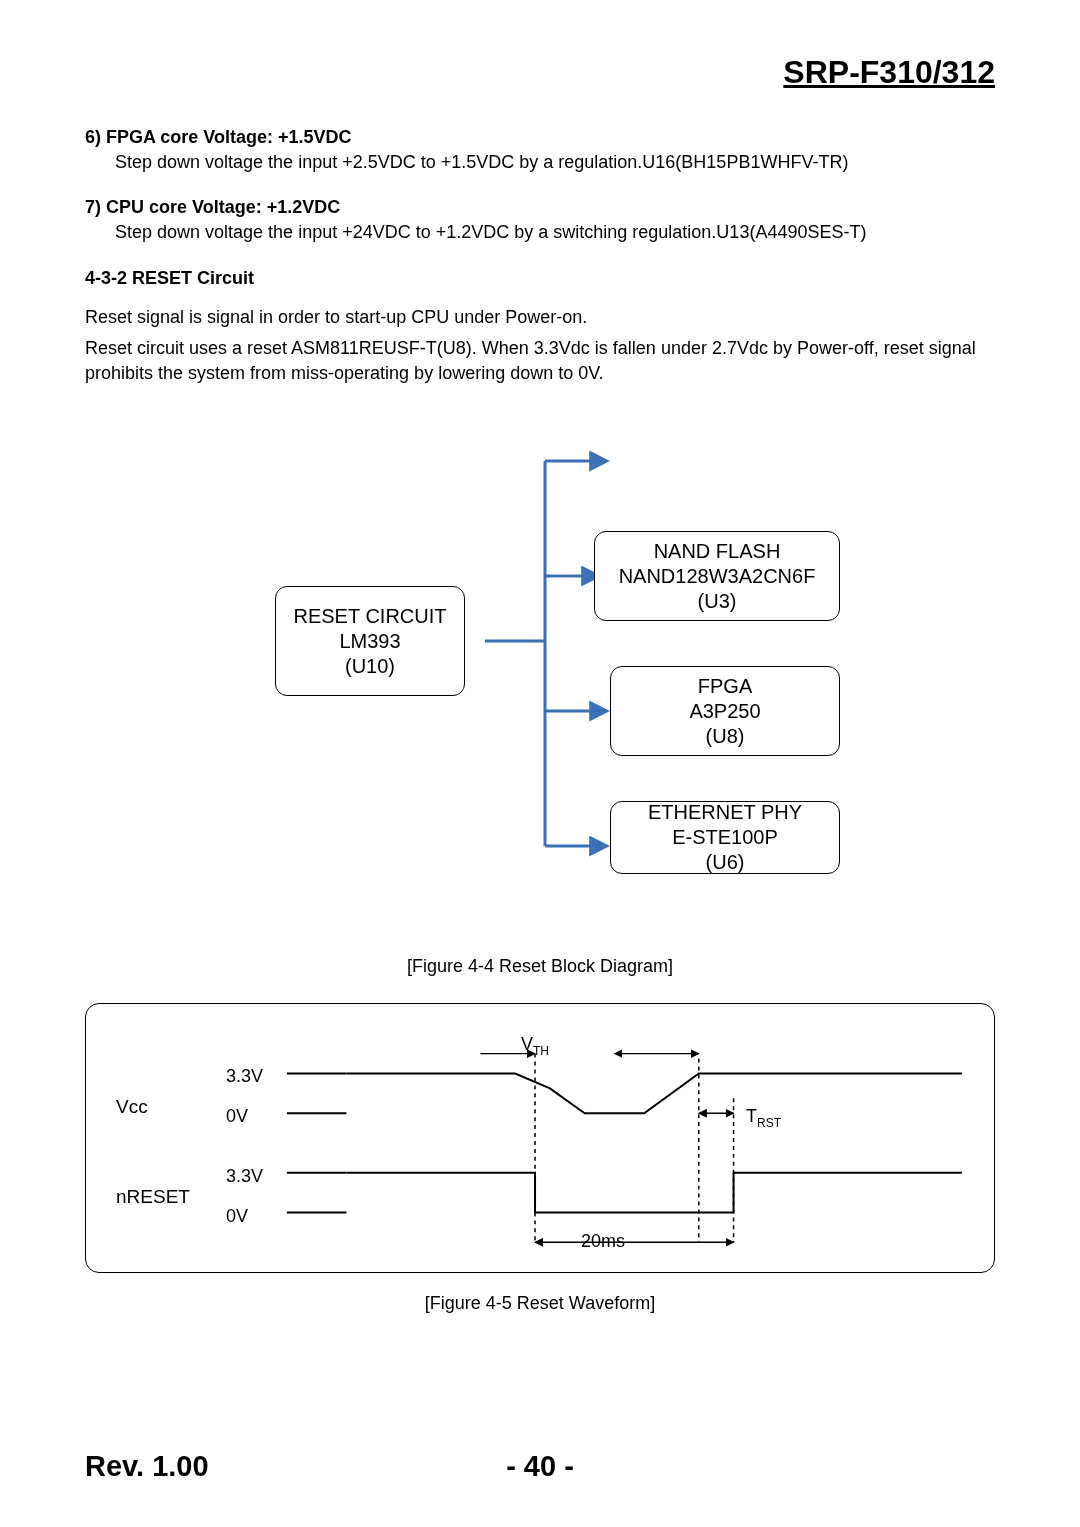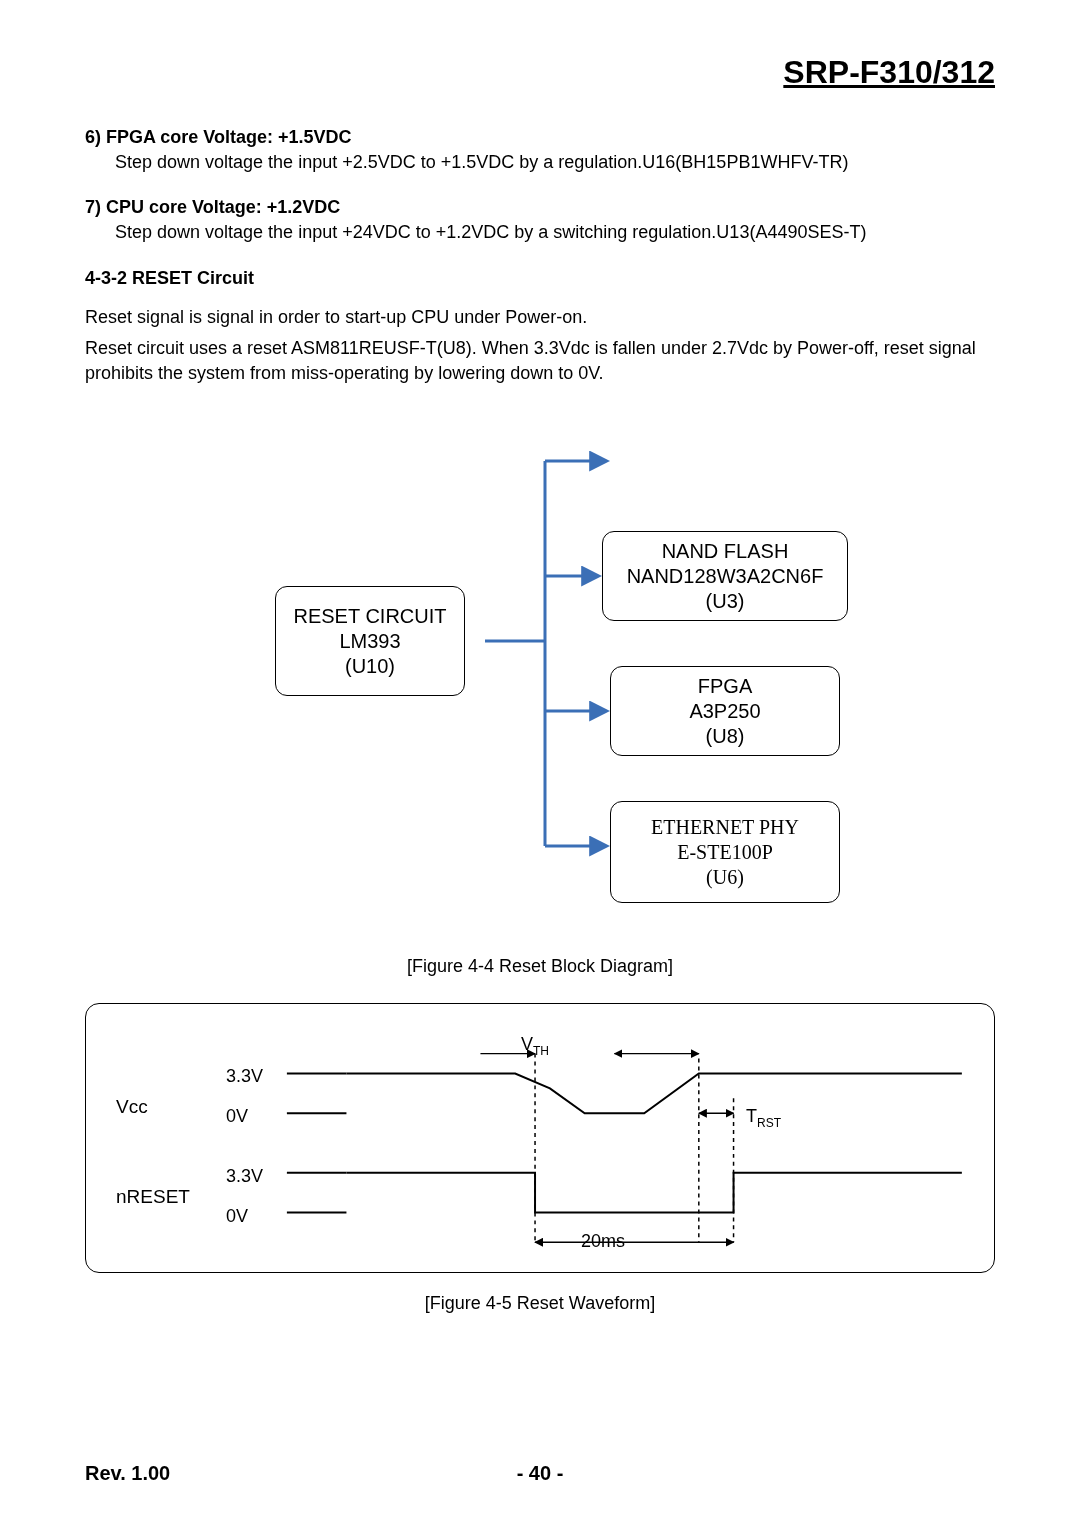--- a/index.html
+++ b/index.html
@@ -42,21 +42,21 @@
     margin: 18px 0 24px 0;
   }
   .footer {
     position: absolute;
     bottom: 40px;
     left: 85px;
     right: 85px;
     display: flex;
     justify-content: space-between;
     align-items: center;
-    font-size: 20px;
+    font-size: 29px;
   }
   .footer .rev {
     font-weight: bold;
   }
   .footer .page {
     font-weight: bold;
     position: absolute;
     left: 50%;
     transform: translateX(-50%);
   }
@@ -77,23 +77,23 @@
     flex-direction: column;
     align-items: center;
     justify-content: center;
     text-align: center;
     font-size: 20px;
     line-height: 1.25;
     padding: 6px 10px;
   }
   .reset-blk { left: 65px;  top: 180px; width: 190px; height: 110px; }
   .cpu-blk   { left: 400px; top: 10px;  width: 230px; height: 90px; }
-  .nand-blk  { left: 392px; top: 125px; width: 246px; height: 90px; }
+  .nand-blk  { left: 384px; top: 125px; width: 246px; height: 90px; }
   .fpga-blk  { left: 400px; top: 260px; width: 230px; height: 90px; }
-  .eth-blk   { left: 400px; top: 395px; width: 230px; height: 102px; font-family: Liberation Serif, serif; }
+  .eth-blk   { left: 400px; top: 395px; width: 230px; height: 73px; }
 
   svg.conn {
     position: absolute;
     left: 0; top: 0;
     width: 100%; height: 100%;
     pointer-events: none;
   }
 
   
   .waveform-wrap {

